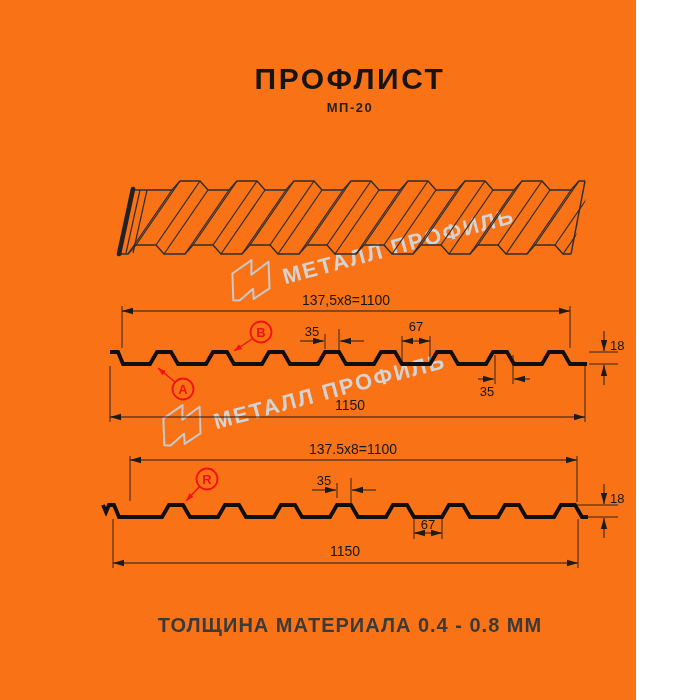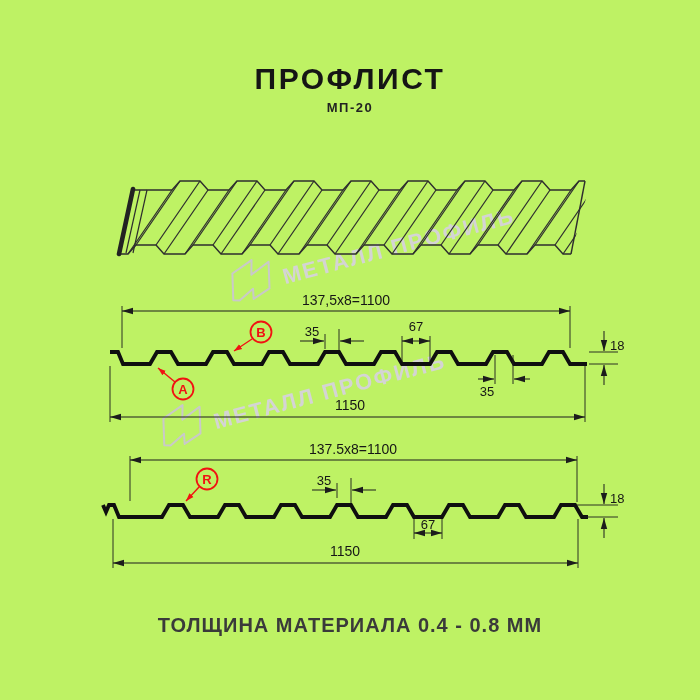--- a/index.html
+++ b/index.html
@@ -1,16 +1,16 @@
 <!DOCTYPE html>
 <html><head>
 <meta charset="utf-8">
 <style>
   html,body{margin:0;padding:0;background:#ffffff;}
-  .page{position:relative;width:700px;height:700px;background:#bef264;overflow:hidden;
+  .page{position:relative;width:636px;height:700px;background:#f97316;overflow:hidden;
         font-family:"Liberation Sans",sans-serif;}
   .title{position:absolute;left:0;top:62px;width:700px;text-align:center;
          font-size:30px;font-weight:700;letter-spacing:2.5px;color:#151515;}
   .subtitle{position:absolute;left:0;top:100px;width:700px;text-align:center;
             font-size:13px;font-weight:700;letter-spacing:1.5px;color:#222;}
   .footer{position:absolute;left:0;top:614px;width:700px;text-align:center;
           font-size:20px;font-weight:600;letter-spacing:1px;color:#3a3a3a;}
   svg.drawing{position:absolute;left:0;top:0;}
   .sheetline{stroke:#2e2e2e;stroke-width:1.2;fill:none;}
   .sheetedge{stroke:#2e2e2e;stroke-width:1.4;fill:none;}

